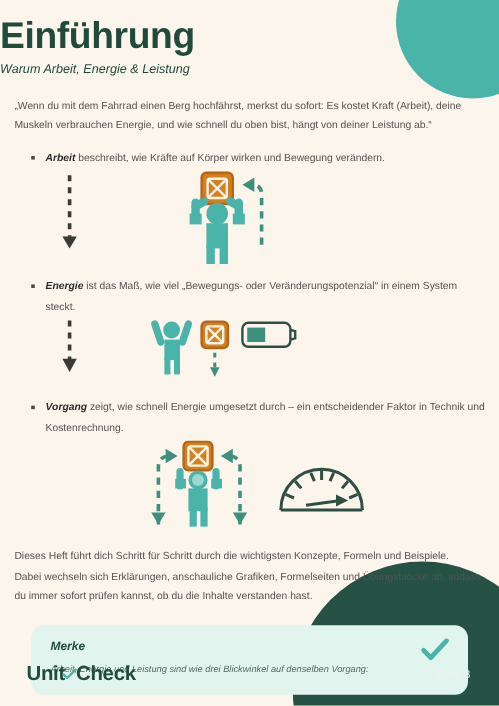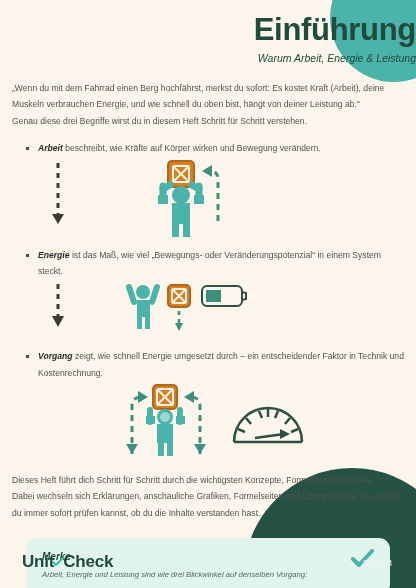--- a/index.html
+++ b/index.html
@@ -15,21 +15,21 @@
   .corner-teal{
     position:absolute;top:-46px;right:-42px;width:128px;height:128px;
     border-radius:50%;background:#4AB3AA;
   }
   .corner-green{
     position:absolute;bottom:-96px;right:-44px;width:216px;height:216px;
     border-radius:50%;background:#255244;
   }
 
   
-  .header{position:relative;z-index:3;padding-top:14px;text-align:right;}
+  .header{position:relative;z-index:3;padding-top:14px;text-align:left;}
   .title{
     font-size:31px;font-weight:bold;color:#1F4A3C;letter-spacing:-0.3px;
     line-height:1.05;margin:0;
   }
   .subtitle{
     font-size:10.5px;font-weight:normal;font-style:italic;color:#1F4A3C;
     margin:5px 0 0 0;
   }
 
   
@@ -91,21 +91,20 @@
   <div class="corner-green"></div>
 
   <div class="header">
     <h1 class="title">Einführung</h1>
     <p class="subtitle">Warum Arbeit, Energie &amp; Leistung</p>
   </div>
 
   <div class="content">
 
     <p class="para">„Wenn du mit dem Fahrrad einen Berg hochfährst, merkst du sofort: Es kostet Kraft (Arbeit), deine Muskeln verbrauchen Energie, und wie schnell du oben bist, hängt von deiner Leistung ab.“</p>
-    <p class="para tight"> Genau diese drei Begriffe wirst du in diesem Heft Schritt für Schritt verstehen.</p>
 
     <ul class="bullets">
       <li><b>Arbeit</b><span> beschreibt, wie Kräfte auf Körper wirken und Bewegung verändern.</span></li>
     </ul>
 
     <div class="illo">
       <svg width="364" height="78" viewBox="0 0 364 78" xmlns="http://www.w3.org/2000/svg">
 
         <g>
           <line x1="46" y1="4" x2="46" y2="56" stroke="#3B3B36" stroke-width="3" stroke-dasharray="5,5"></line>

